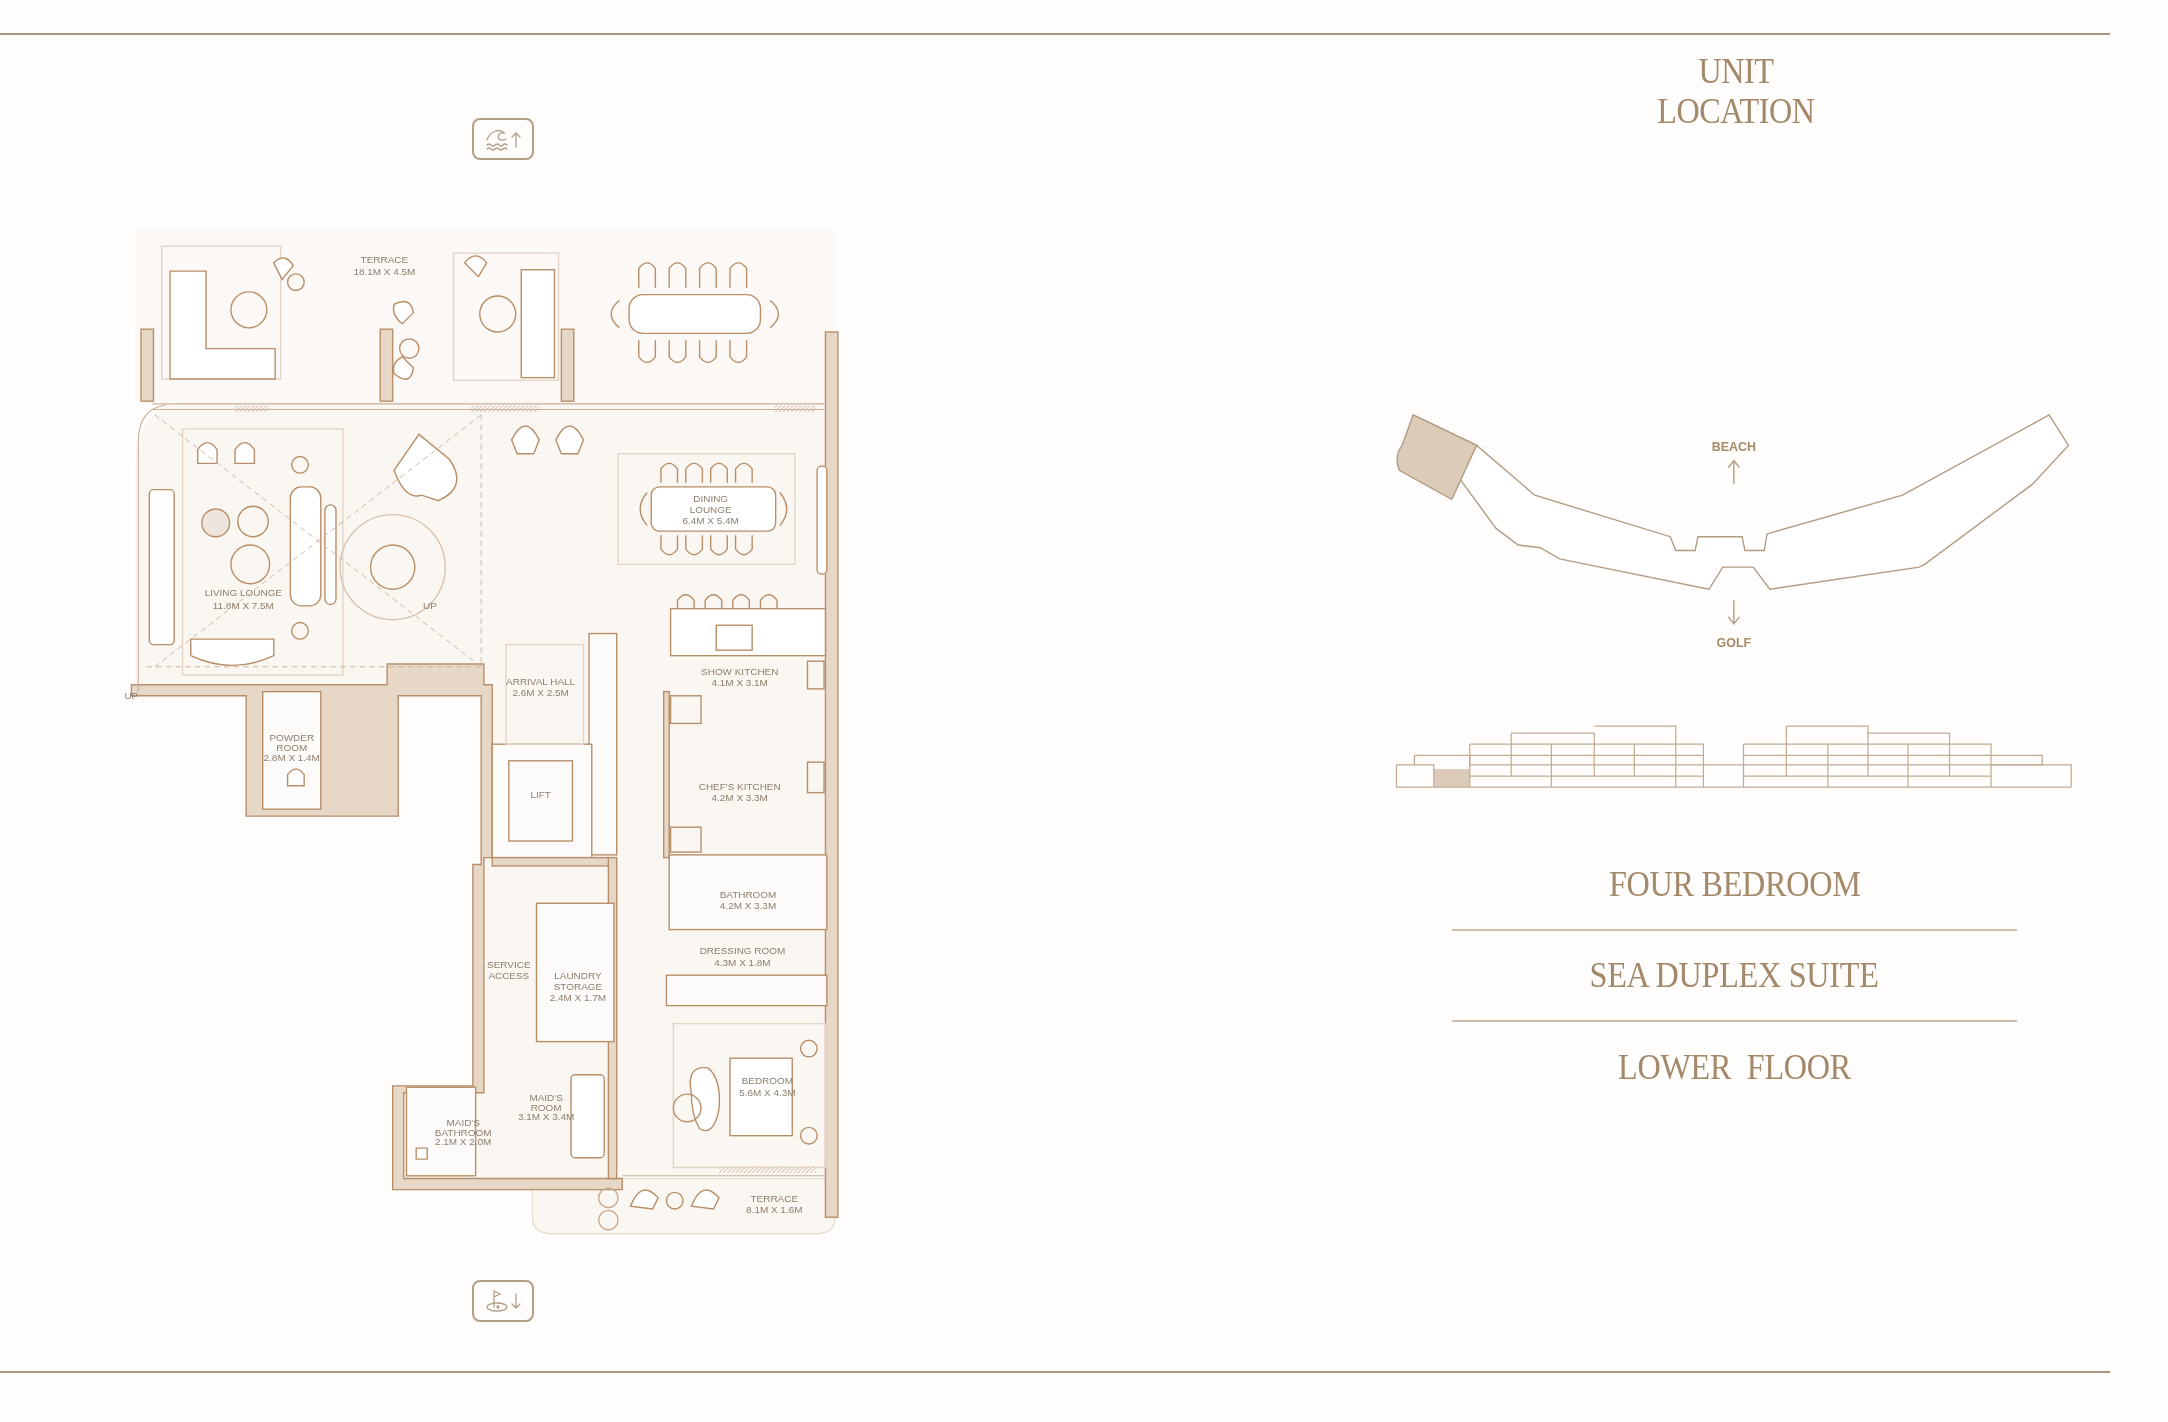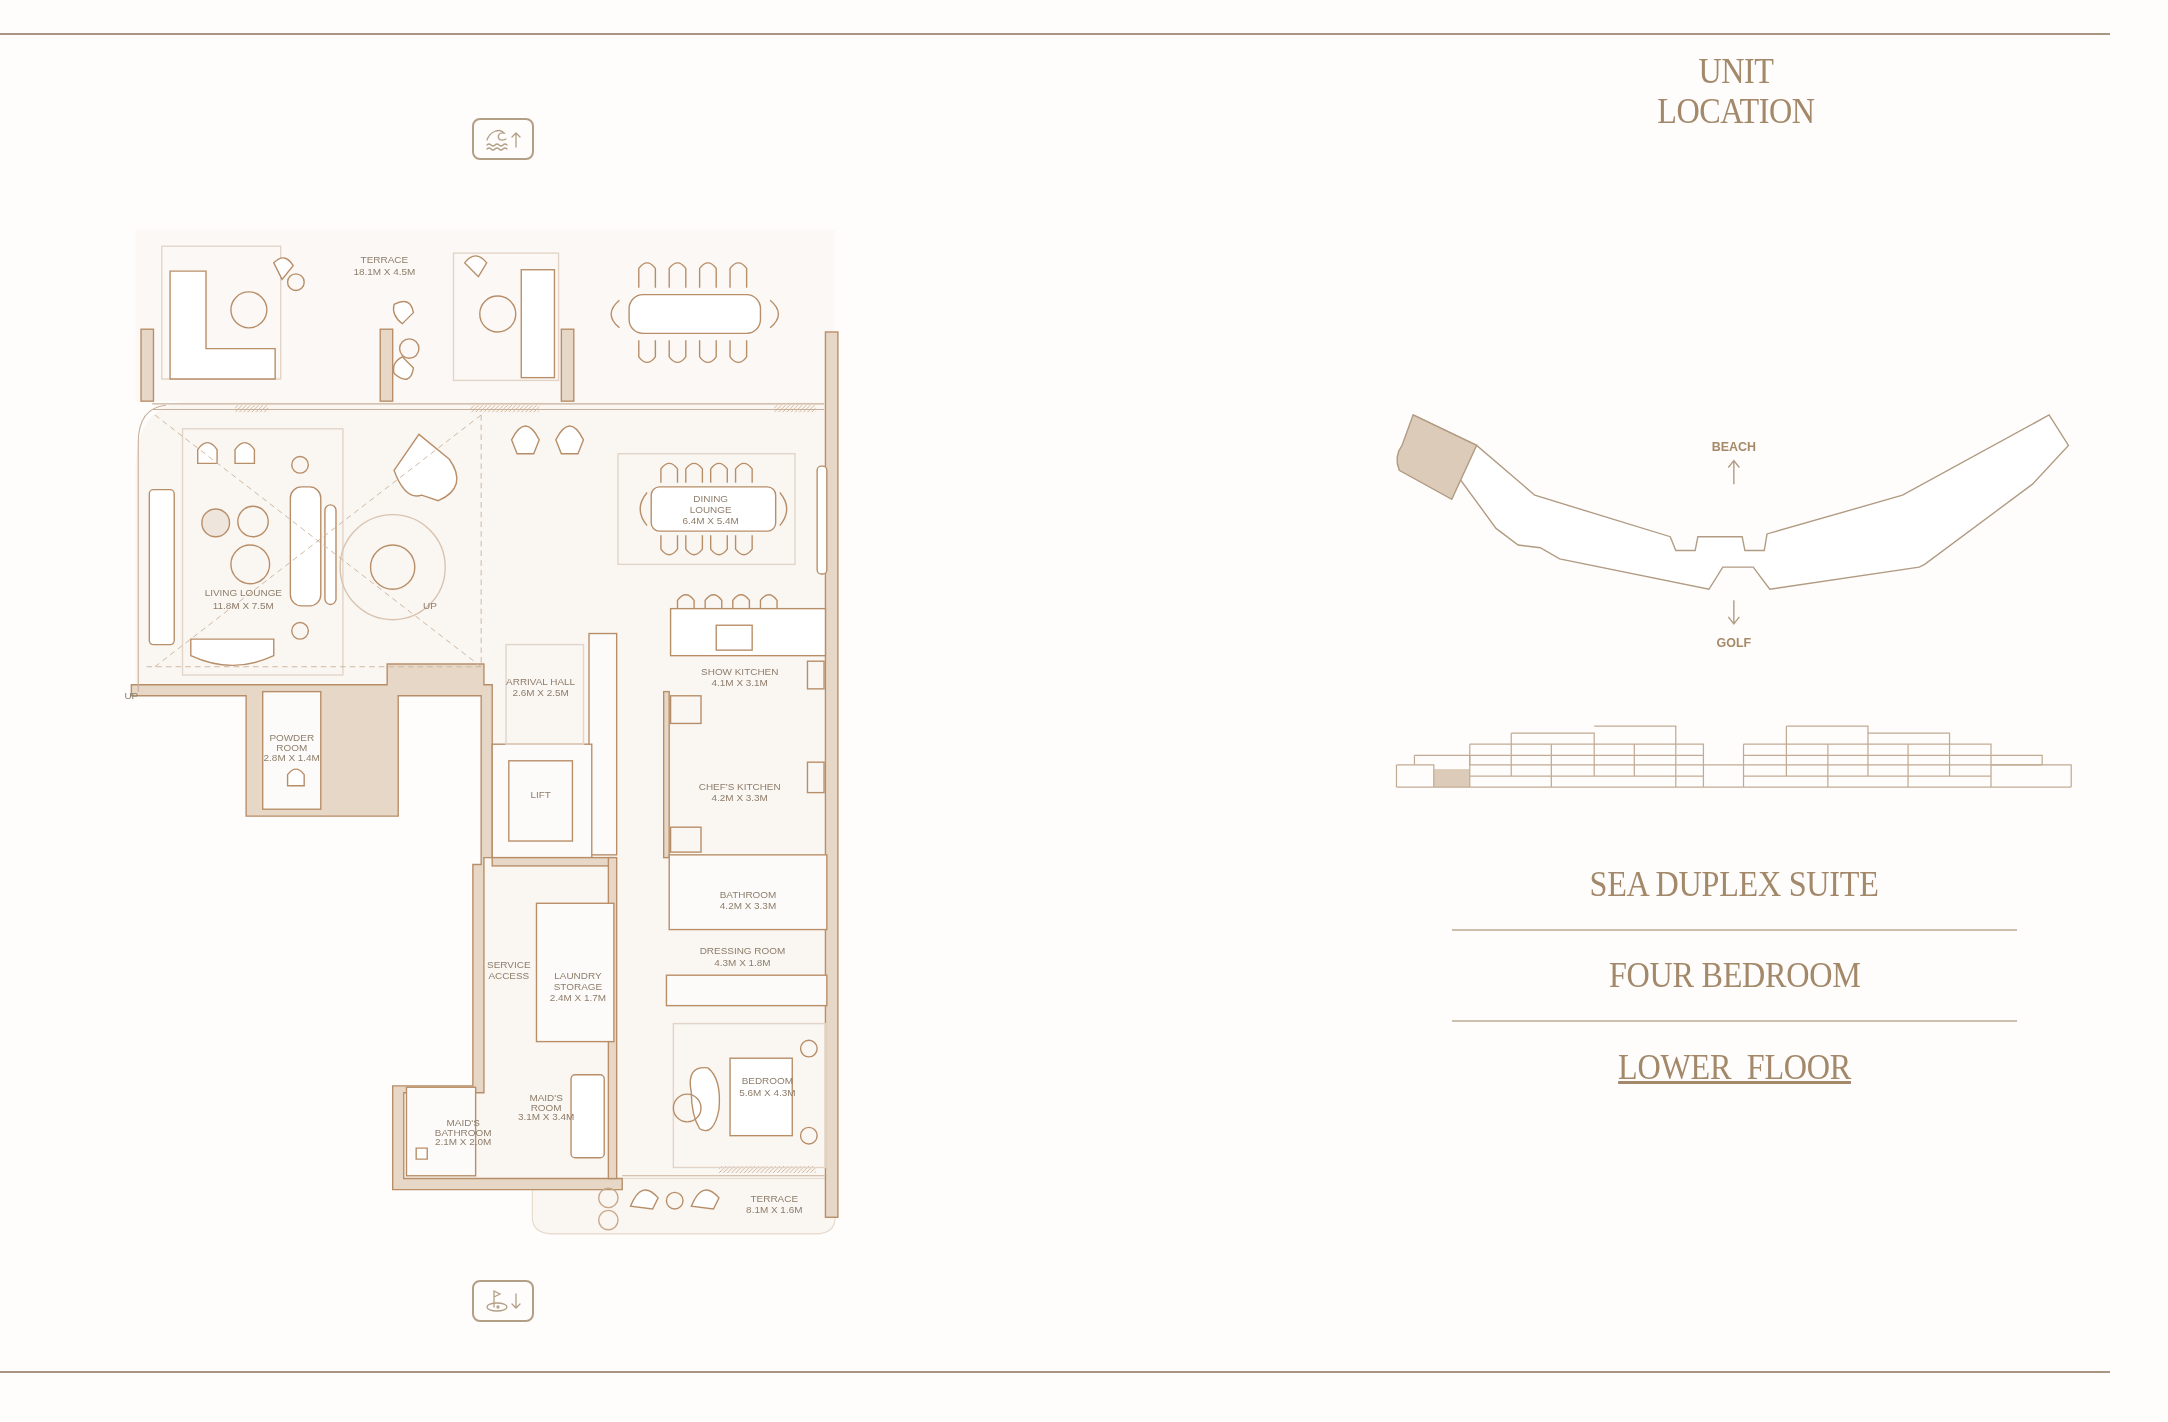--- a/index.html
+++ b/index.html
@@ -22,21 +22,21 @@
   .orient-badge.golf { left:472px; top:1280px; }
   .floorplan { position:absolute; left:0; top:0; width:2168px; height:1422px; pointer-events:none; }
   .floorplan * { pointer-events:auto; }
   .room-label { font-family:"Liberation Sans", sans-serif; font-size:7.2px; fill:#8e7e6c; text-anchor:middle; }
   .site-label { font-family:"Liberation Sans", sans-serif; font-weight:bold; font-size:9px; fill:#a68a68; text-anchor:middle; }
   .spec-list { position:absolute; left:1452px; top:840px; width:565px; }
   .spec-item {
     height:91px; display:flex; align-items:center; justify-content:center;
     font-size:35px; color:#a3896a; letter-spacing:-0.3px; border-bottom:2px solid #cdbfae; box-sizing:border-box;
   }
-  .spec-item:last-child { border-bottom:none;text-decoration:underline; }
+  .spec-item:last-child { border-bottom:none; }
   .spec-item span { display:inline-block; transform:scaleX(0.92); white-space:pre; }
 </style>
 </head>
 <body>
 
 <div class="rule top"></div>
 <div class="rule bottom"></div>
 
 <div class="unit-location">UNIT LOCATION</div>
 
@@ -276,21 +276,21 @@
     <path d="M1351 530 H1410 V538"></path>
     <path d="M1440 546 H1477 V553"></path>
     <path d="M1440 553 H1498 V569"></path>
     <path d="M1232 553 H1261"></path>
     <path d="M1093 538 V561 M1122 538 V569 M1153 538 V561 M1182 538 V561 M1212 538 V569 M1292 538 V561 M1322 538 V569 M1351 538 V561 M1380 538 V569 M1410 538 V561"></path>
   </g>
 </svg>
 
 <div class="spec-list">
   <div class="spec-item">
-      <span>SEA DUPLEX SUITE</span>
+      <span>FOUR BEDROOM</span>
     </div>
   <div class="spec-item">
-      <span>FOUR BEDROOM</span>
+      <span>SEA DUPLEX SUITE</span>
     </div>
   <div class="spec-item">
       <span>LOWER  FLOOR</span>
     </div>
 </div>
 
 </body></html>

